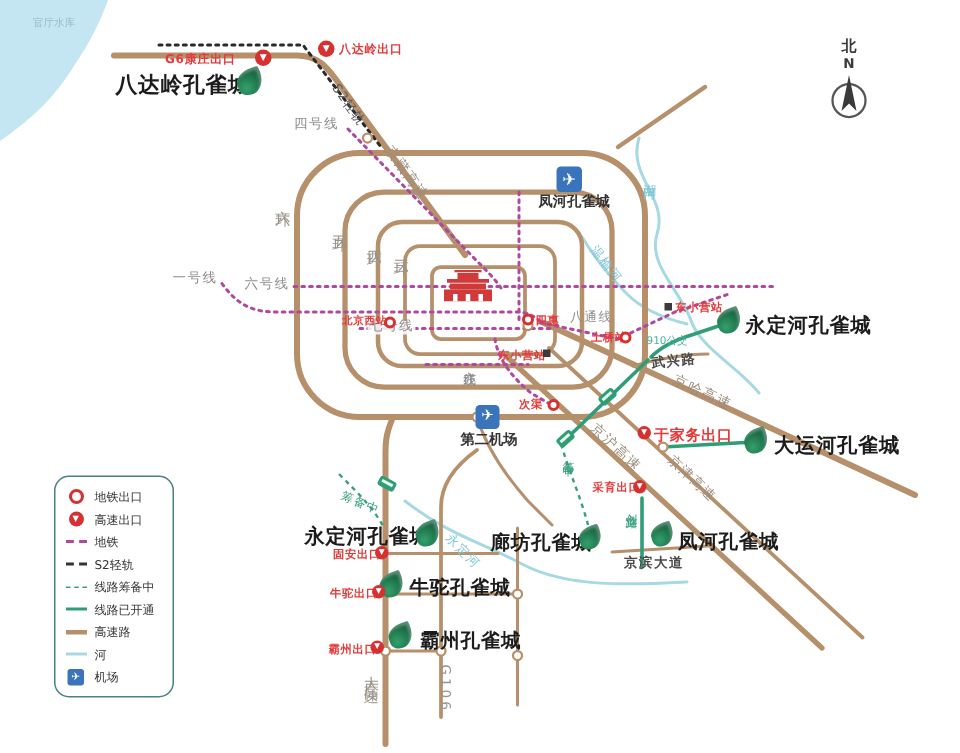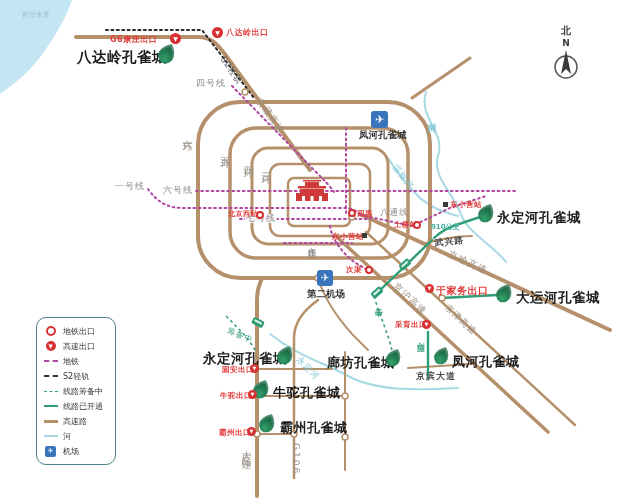--- a/index.html
+++ b/index.html
@@ -193,21 +193,21 @@
   <span class="lbl red" style="left:357px;top:210px;font-size:7.5px">四惠</span>
   <span class="lbl red" style="left:394px;top:221px;font-size:7.5px">土桥站</span>
   <span class="st" style="left:413px;top:221px"></span>
   <span class="lbl red" style="left:332px;top:233px;font-size:7.5px">东小营站</span>
   <span class="sq" style="left:362px;top:233px"></span>
   <span class="sq" style="left:443px;top:202px"></span>
   <span class="lbl red" style="left:450px;top:201px;font-size:7.5px">东小营站</span>
   <span class="lbl red" style="left:346px;top:266px;font-size:7.5px">次渠</span>
   <span class="st" style="left:365px;top:266px"></span>
 
-  <span class="lbl" style="left:431px;top:224px;font-size:7px;color:#49b0a0;font-weight:bold">910公交</span>
+  <span class="lbl" style="left:431px;top:224px;font-size:7px;color:#49b0a0;font-weight:normal">910公交</span>
   <span class="lbl dark" style="left:434px;top:239px;transform:rotate(-6deg)">武兴路</span>
   <span class="leaf" style="left:478px;top:206px;width:16px;height:16px"></span>
   <span class="lbl city" style="left:497px;top:211px">永定河孔雀城</span>
   <span class="lbl tan" style="left:451px;top:249px;transform:rotate(25deg)">京哈高速</span>
 
   <span class="exit sm" style="left:425px;top:284px">▼</span>
   <span class="lbl red" style="left:436px;top:286px;font-size:10px">于家务出口</span>
   <span class="leaf" style="left:496px;top:286px;width:16px;height:16px"></span>
   <span class="lbl city" style="left:516px;top:291px">大运河孔雀城</span>
   <span class="lbl tan" style="left:398px;top:281px;transform:rotate(43deg)">京沪高速</span>

